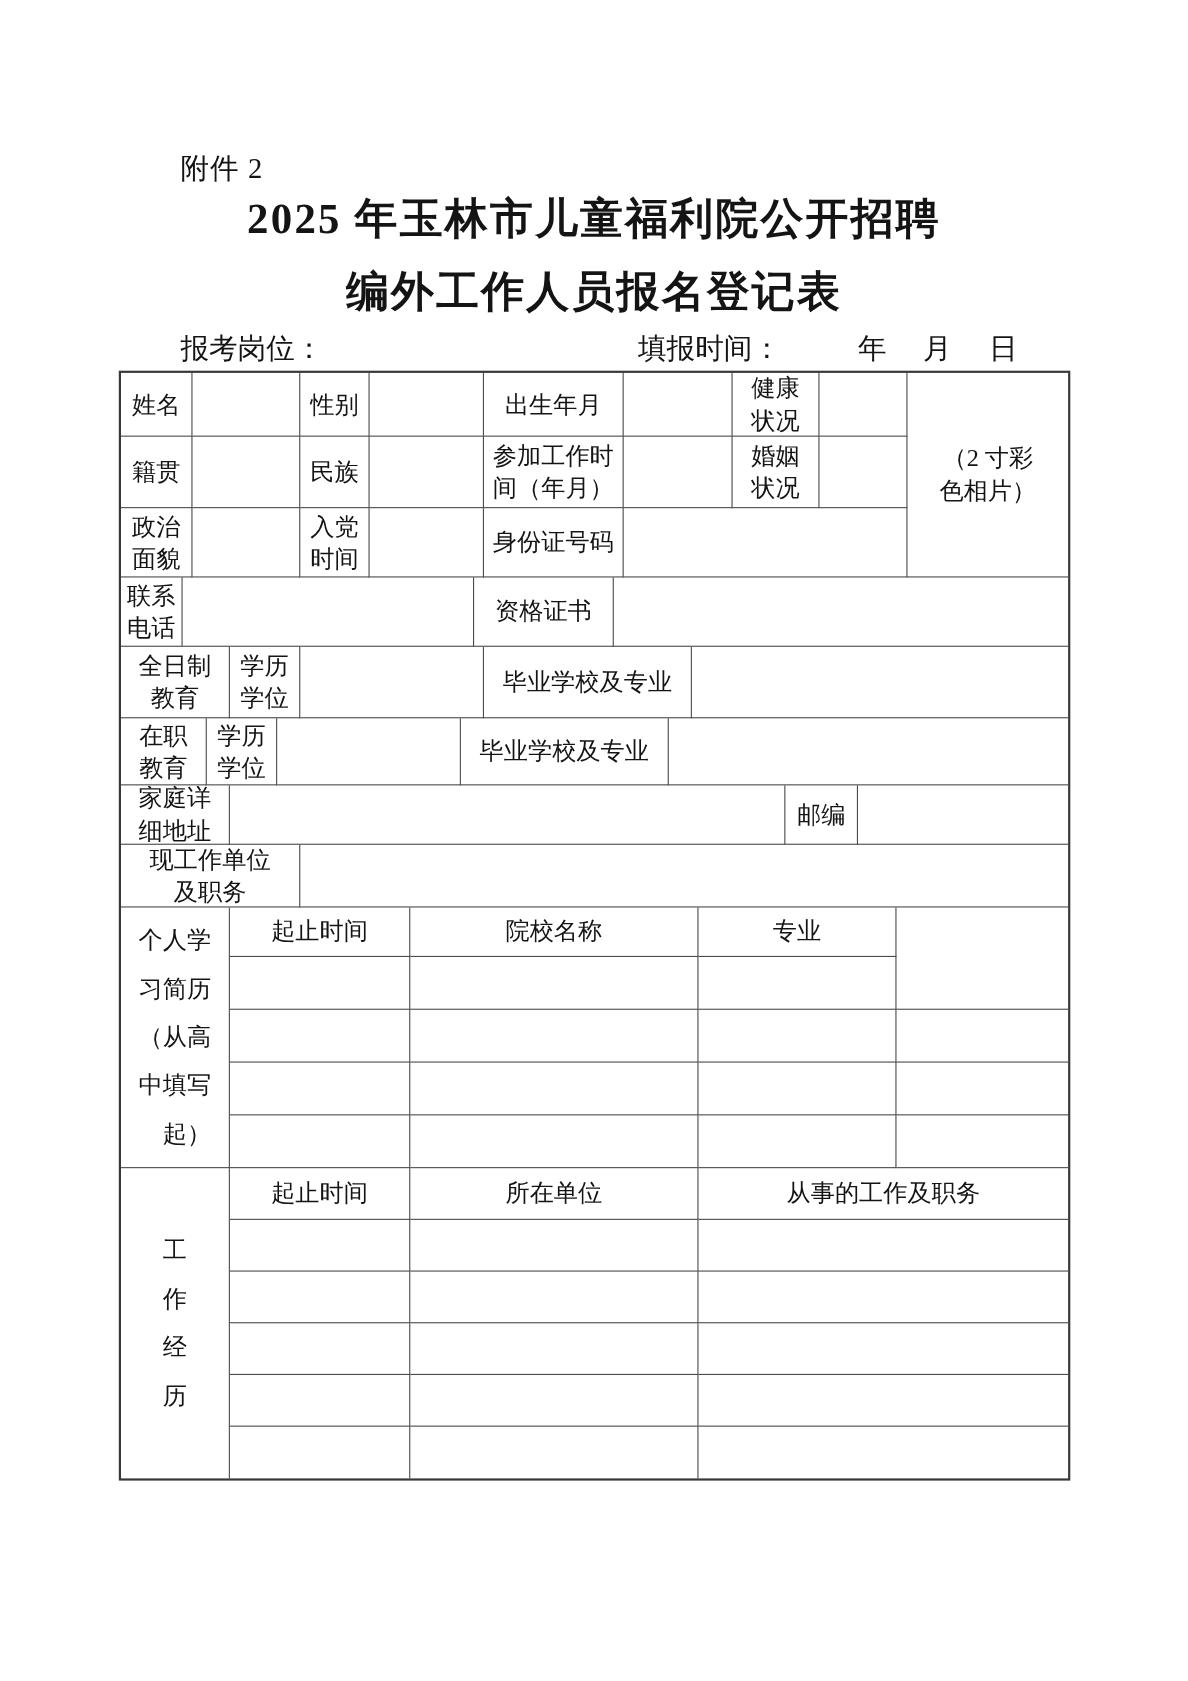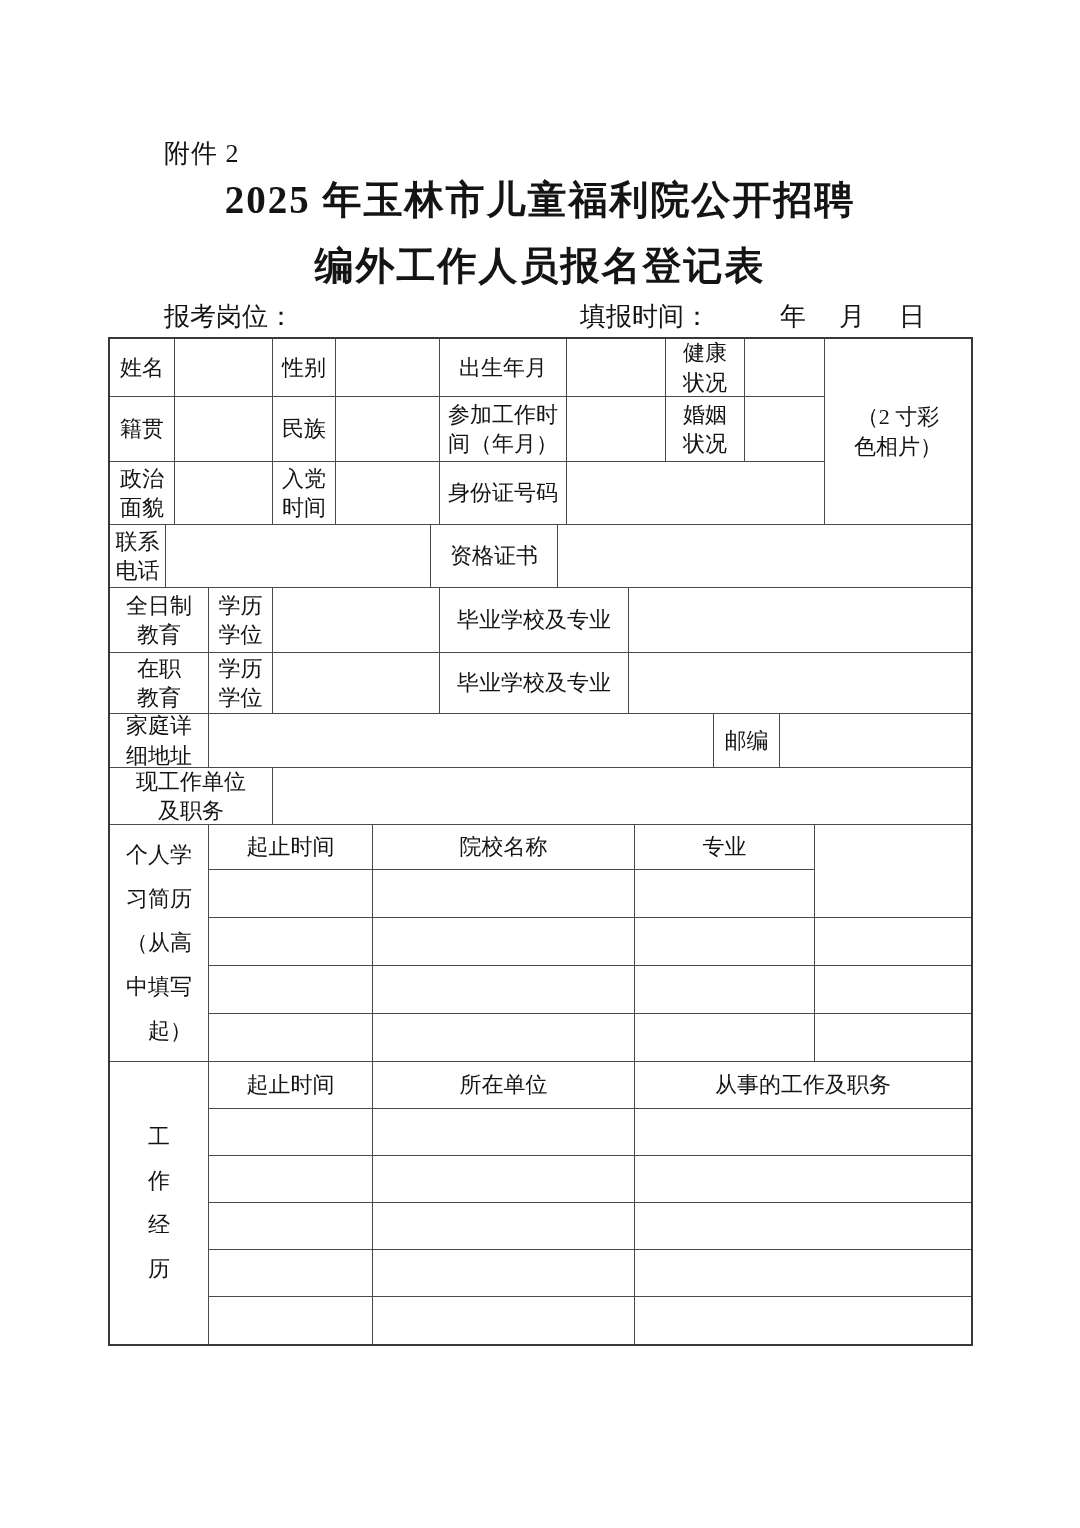--- a/index.html
+++ b/index.html
@@ -134,21 +134,21 @@
       <div class="c" style="width:99px">全日制
 教育</div>
       <div class="c" style="width:64px">学历
 学位</div>
       <div class="c" style="width:167px"></div>
       <div class="c" style="width:189px">毕业学校及专业</div>
       <div class="c grow end"></div>
     </div>
 
     <div class="row" style="height:61px">
-      <div class="c" style="width:99px">在职
+      <div class="c" style="width:78px">在职
 教育</div>
       <div class="c" style="width:64px">学历
 学位</div>
       <div class="c" style="width:167px"></div>
       <div class="c" style="width:189px">毕业学校及专业</div>
       <div class="c grow end"></div>
     </div>
 
     <div class="row" style="height:54px">
       <div class="c" style="width:99px">家庭详

